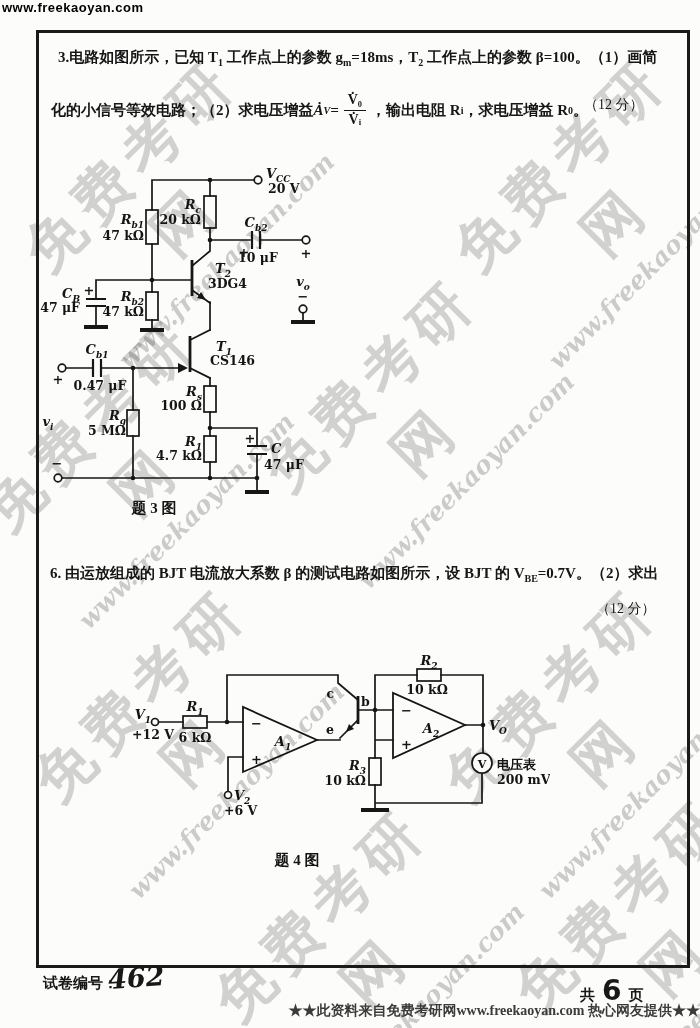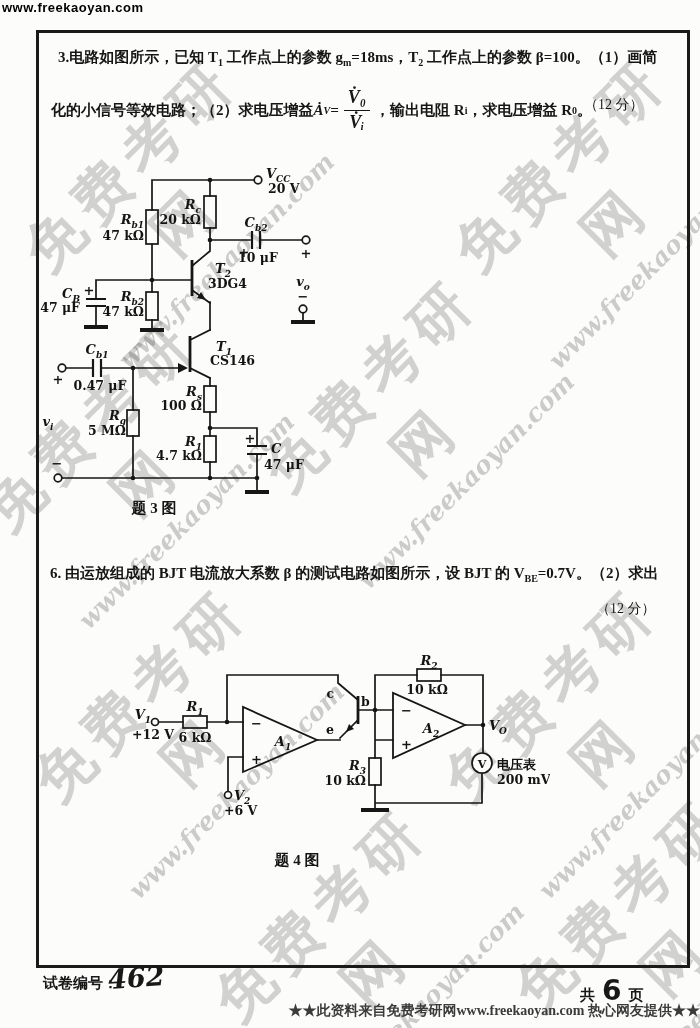--- a/index.html
+++ b/index.html
@@ -12,22 +12,22 @@
   
   .q-line{position:absolute;white-space:nowrap;font-weight:600;font-size:15px;color:#161616;margin-left:20px;}
   .q3-l1{left:38px;top:48px;}
   .q3-l2{left:31px;top:88px;height:44px;display:flex;align-items:center;}
   .q4-l1{left:30px;top:564px;}
   .q4-l2{left:30px;top:596px;}
   .points{position:absolute;font-weight:400;font-size:14px;color:#161616;}
   .points-q3{left:584px;top:96px;}
   .points-q4{left:596px;top:600px;}
   sub{font-size:10px;}
-  .frac{display:inline-block;vertical-align:middle;text-align:center;font-style:italic;
-        font-size:18px;line-height:1.2;margin:0 5px;}
+  .frac{display:inline-block;vertical-align:middle;text-align:center;
+        font-size:14px;line-height:1.2;margin:0 5px;}
   .frac .fnum{display:block;border-bottom:1.5px solid #161616;padding:0 4px 1px;}
   .frac .fden{display:block;padding-top:1px;}
   
   .wm{position:absolute;transform:rotate(-45deg);text-align:center;pointer-events:none;width:320px;}
   .wm .cn{display:block;font-size:58px;font-weight:bold;letter-spacing:10px;
           color:rgba(60,60,60,.22);font-family:"Liberation Sans",sans-serif;}
   .wm .url{display:block;font-size:25px;font-weight:bold;font-style:italic;
           color:rgba(60,60,60,.26);margin-top:4px;font-family:"DejaVu Serif",serif;}
   
   svg{position:absolute;}

